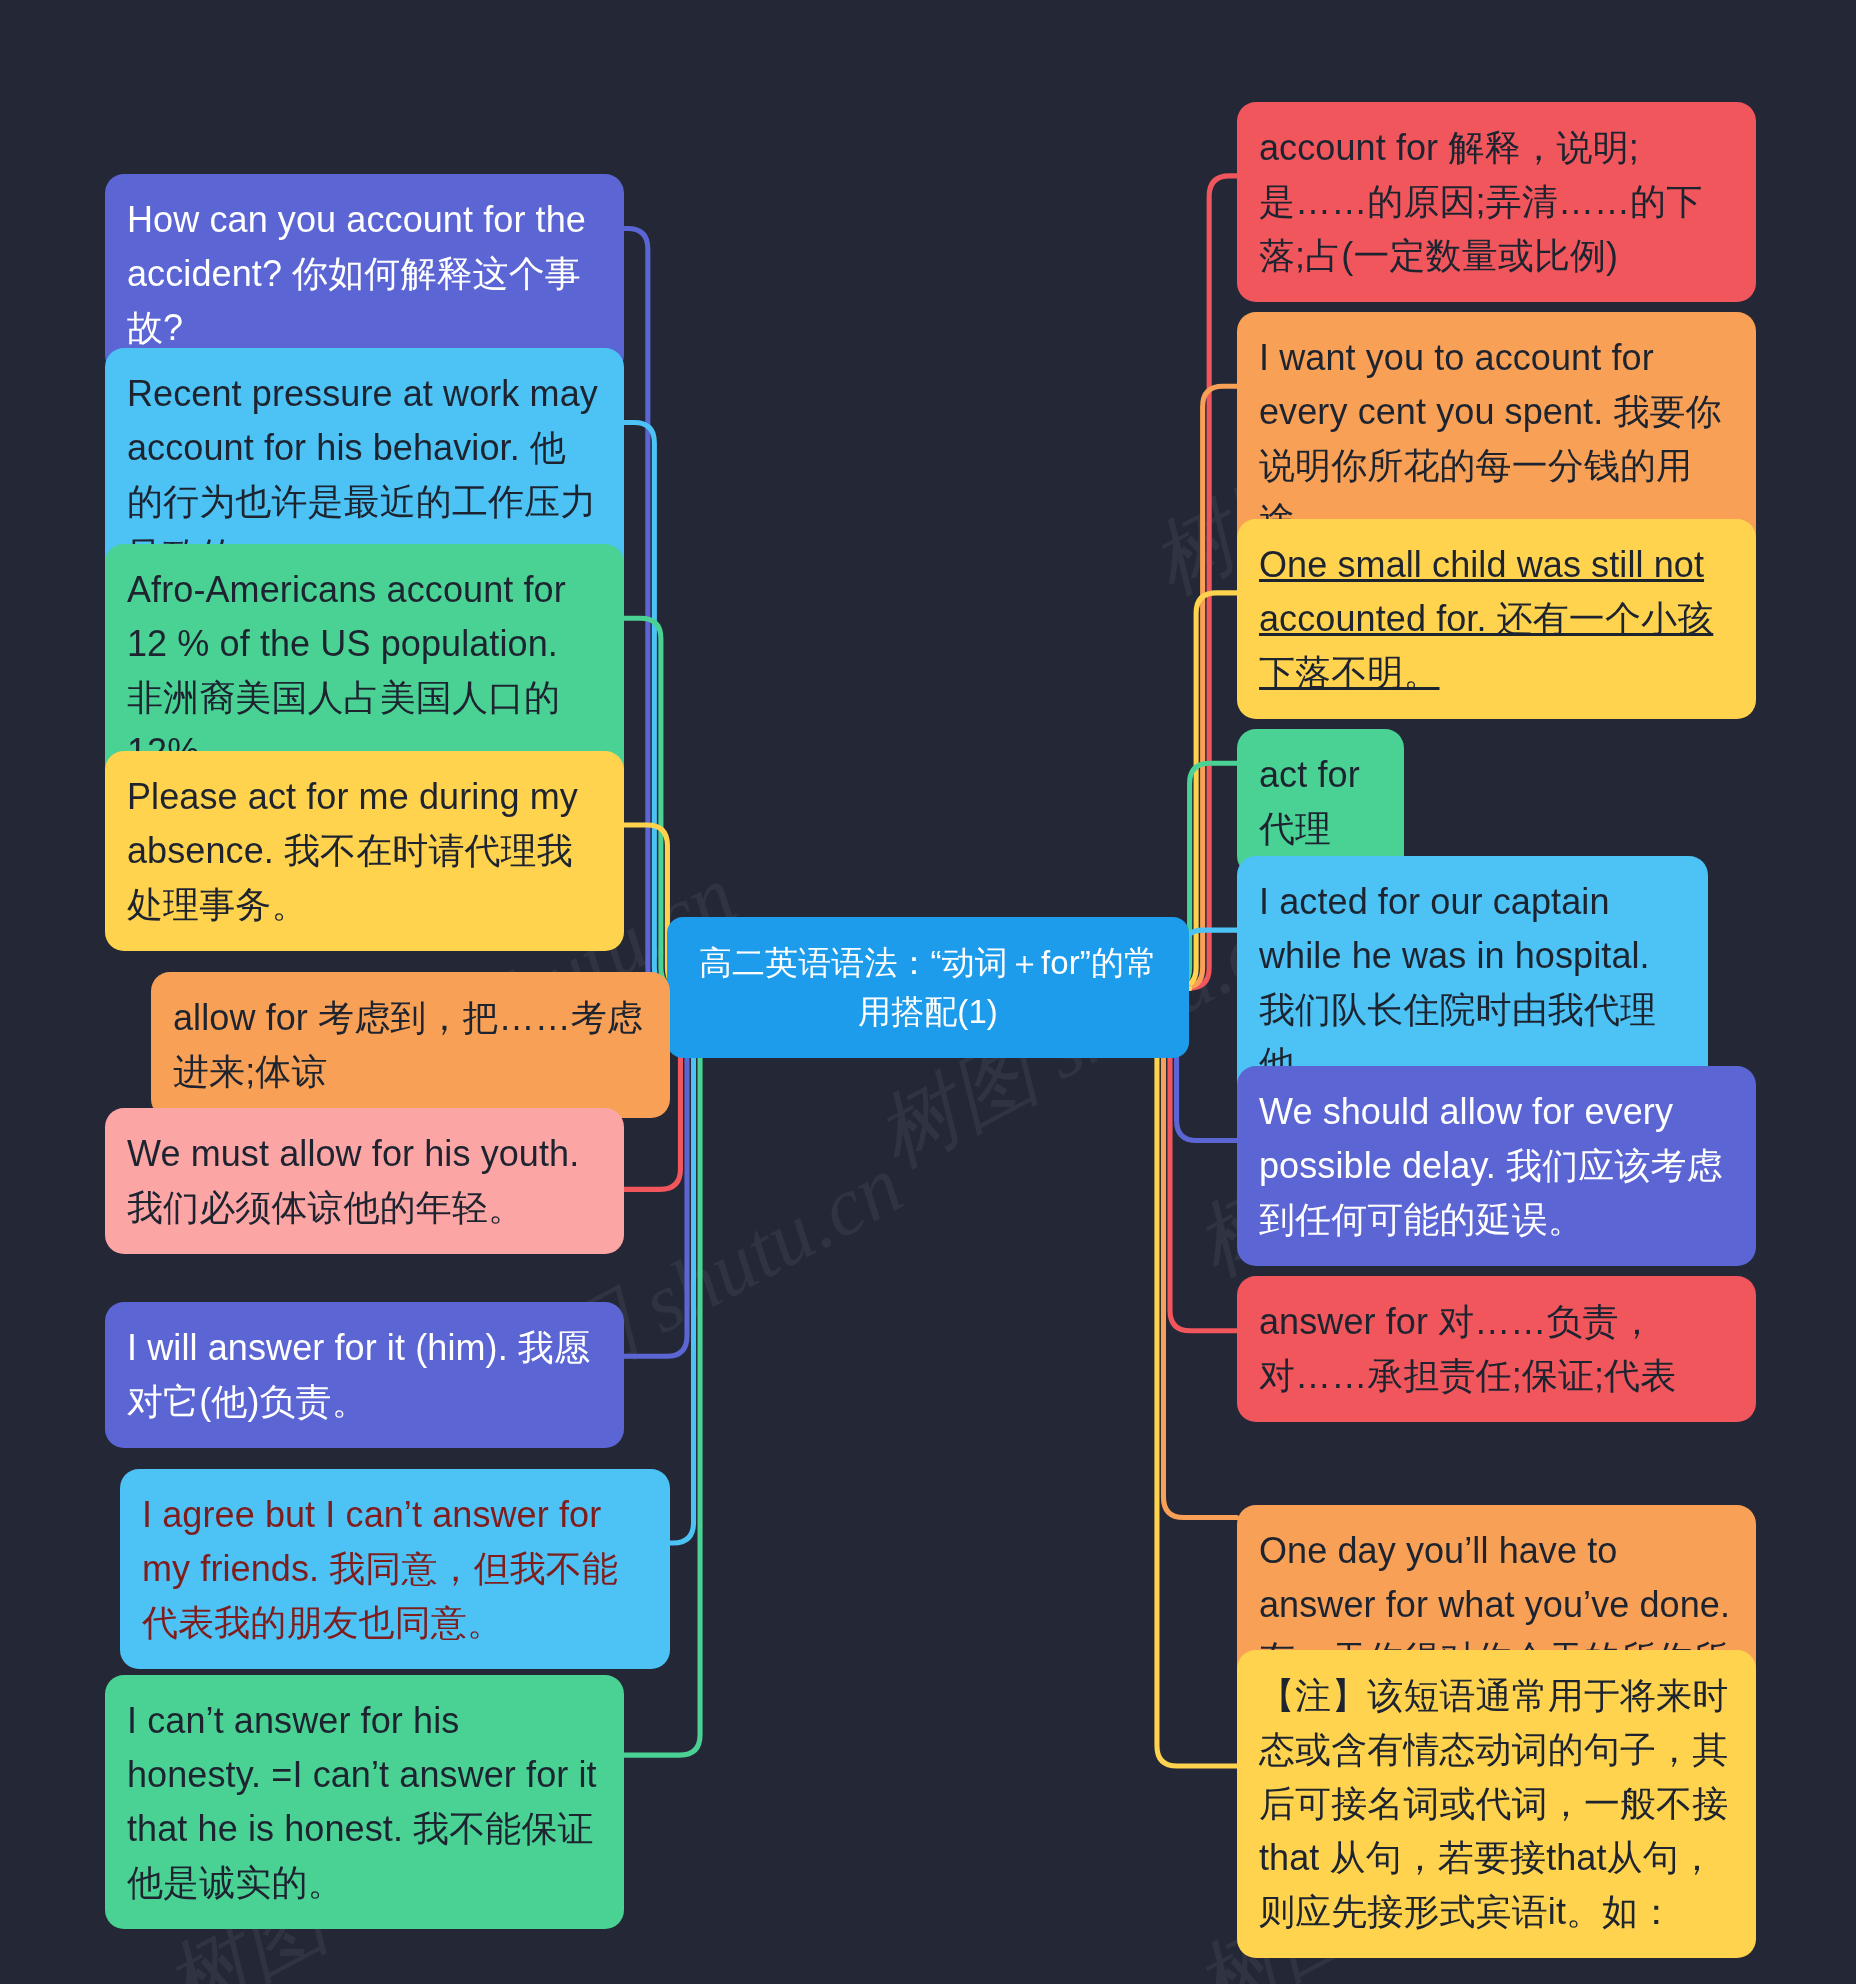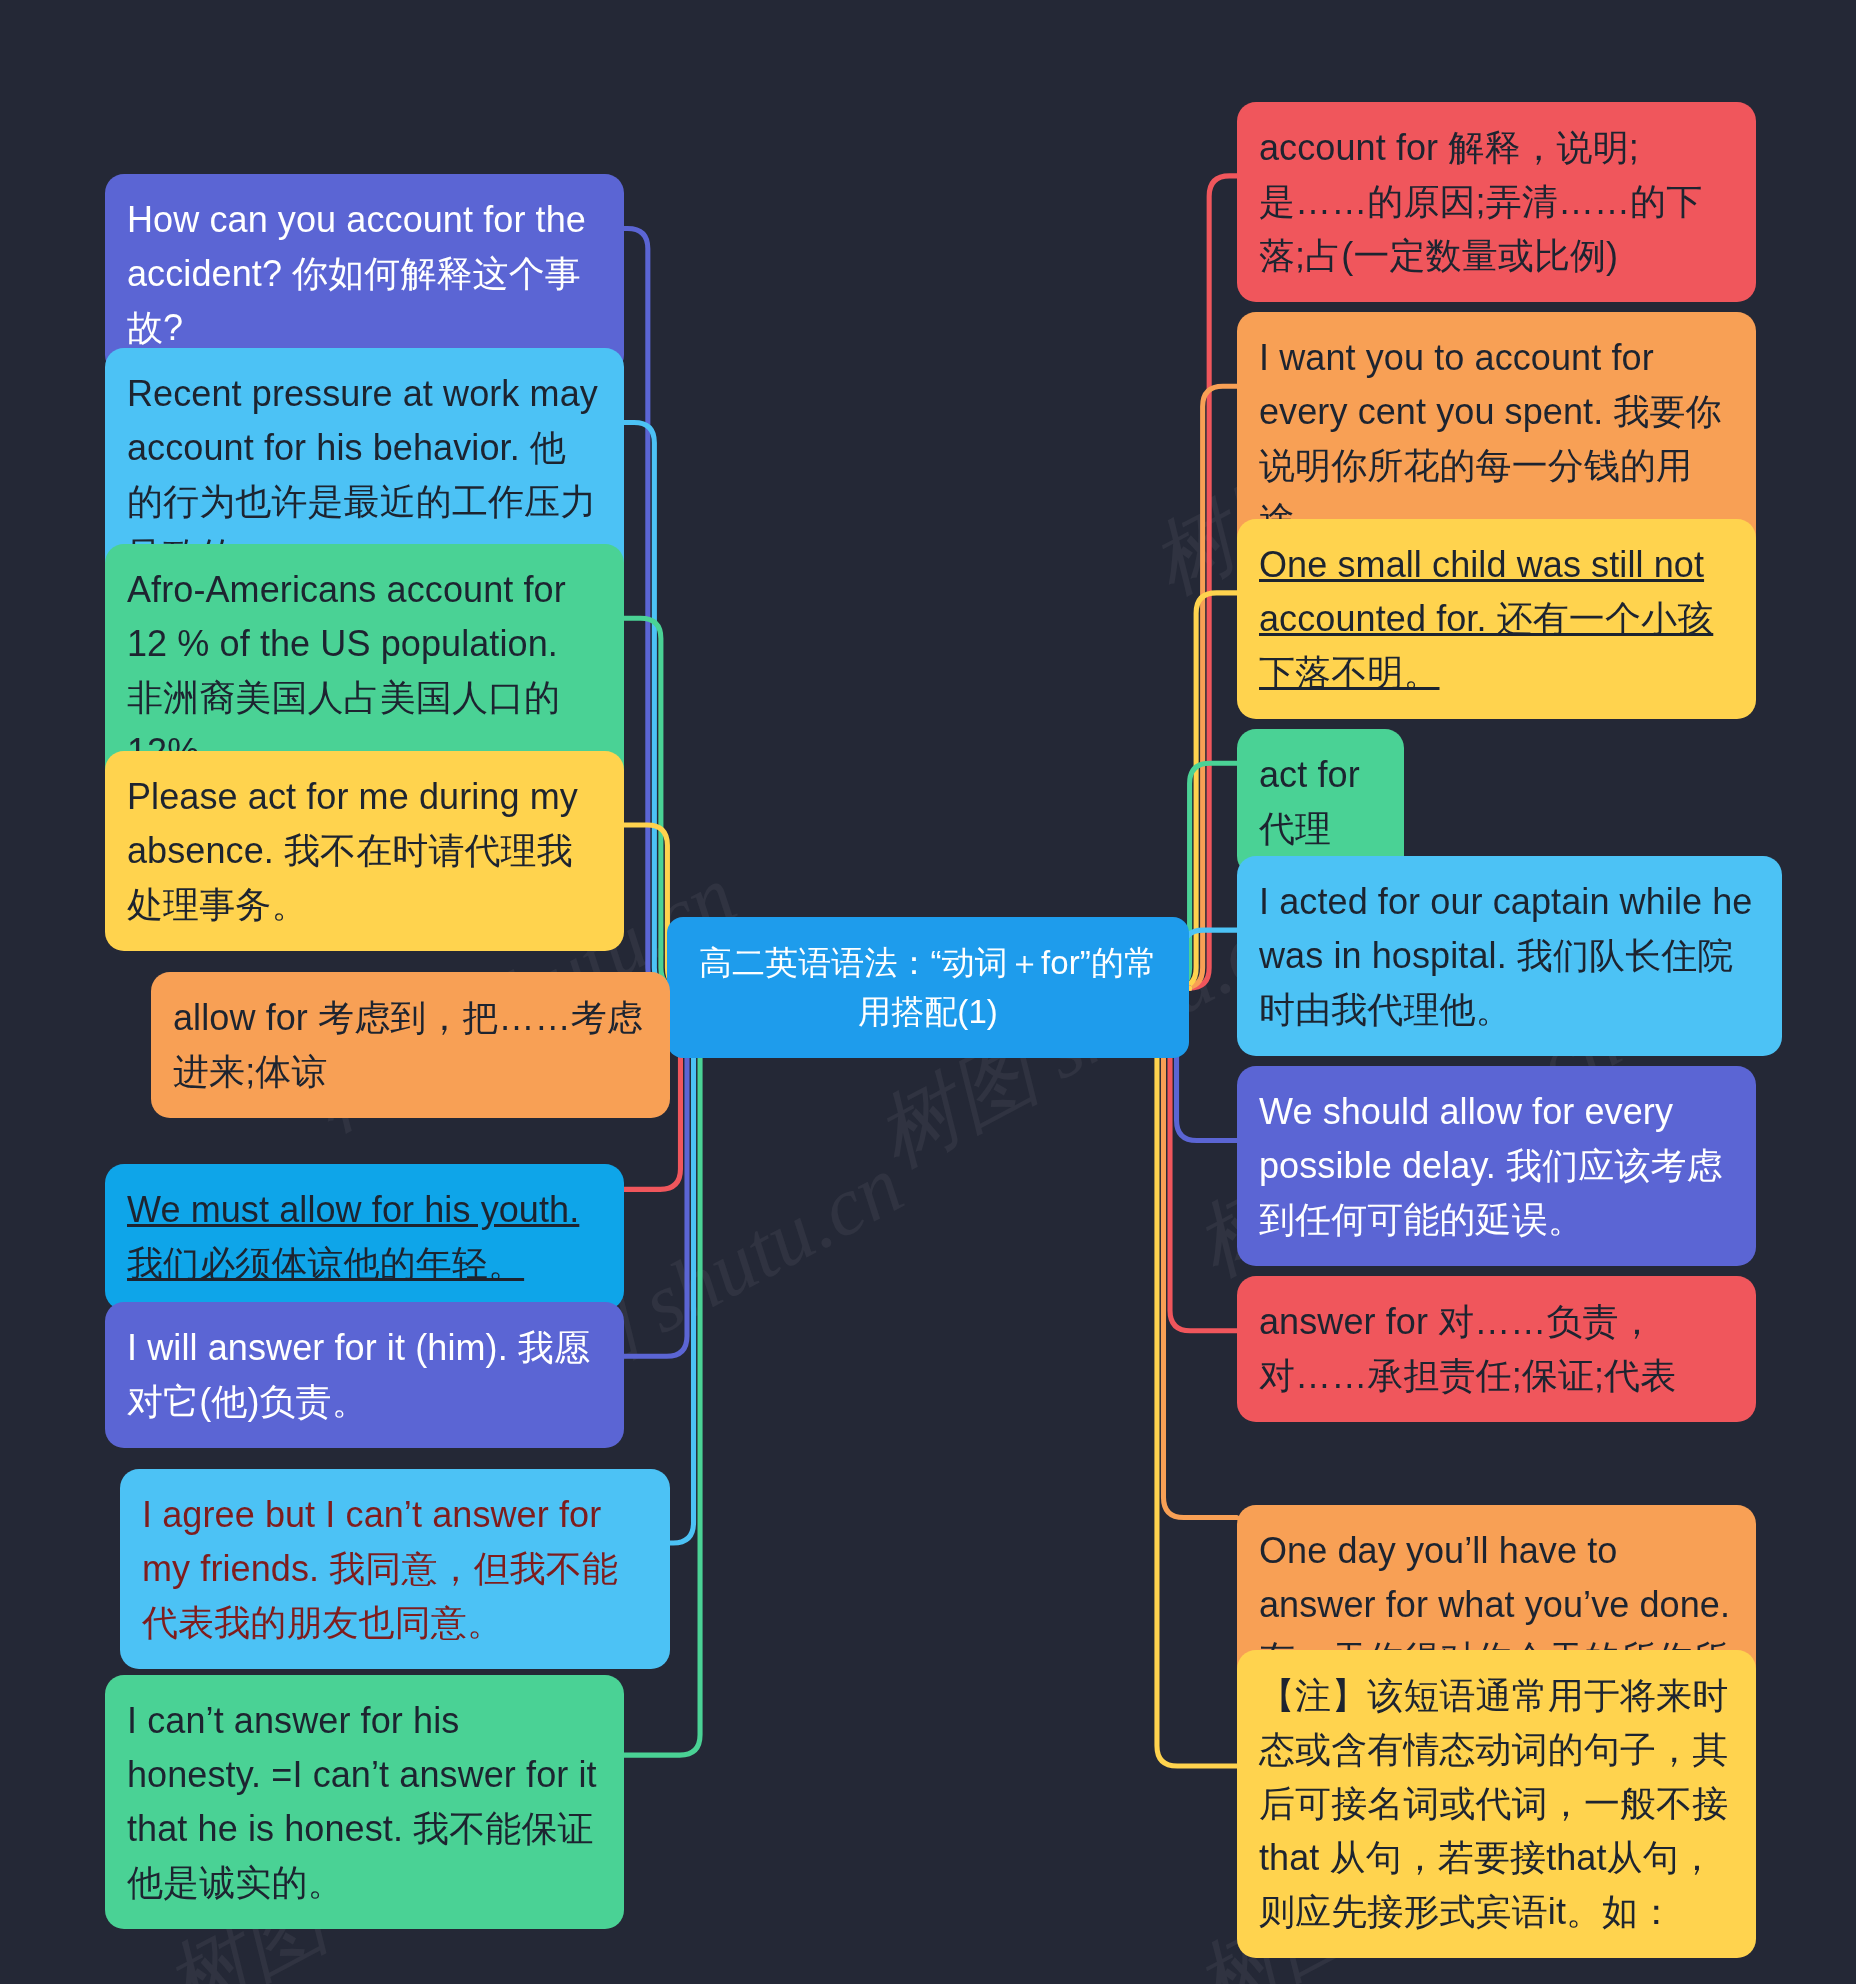--- a/index.html
+++ b/index.html
@@ -103,21 +103,21 @@
       </div>
       <div class="node leaf dark-text" style="left: 105px; top: 544px; width: 519px; min-height: 149px; background: rgb(74, 210, 149); color: rgb(29, 36, 48); justify-content: flex-end;">
         <span>Afro-Americans account for 12 % of the US population. 非洲裔美国人占美国人口的12%。</span>
       </div>
       <div class="node leaf dark-text" style="left: 105px; top: 751px; width: 519px; min-height: 149px; background: rgb(255, 211, 78); color: rgb(29, 36, 48);">
         <span>Please act for me during my absence. 我不在时请代理我处理事务。</span>
       </div>
       <div class="node leaf dark-text" style="left: 105px; top: 972px; width: 519px; min-height: 109px; background: rgb(248, 160, 85); color: rgb(29, 36, 48); margin-left: 46px;">
         <span>allow for 考虑到，把……考虑进来;体谅</span>
       </div>
-      <div class="node leaf dark-text" style="left: 105px; top: 1164px; width: 519px; min-height: 109px; background: #0ea5e9; color: rgb(29, 36, 48); text-decoration: underline;">
+      <div class="node leaf dark-text" style="left: 105px; top: 1108px; width: 519px; min-height: 109px; background: #fca5a5; color: rgb(29, 36, 48);">
         <span>We must allow for his youth. 我们必须体谅他的年轻。</span>
       </div>
       <div class="node leaf light-text" style="left: 105px; top: 1302px; width: 519px; min-height: 109px; background: rgb(91, 101, 212); color: rgb(255, 255, 255);">
         <span>I will answer for it (him). 我愿对它(他)负责。</span>
       </div>
       <div class="node leaf dark-text" style="left: 120px; top: 1469px; width: 550px; min-height: 149px; background: rgb(76, 194, 245); color: #7f1d1d;">
         <span>I agree but I can’t answer for my friends. 我同意，但我不能代表我的朋友也同意。</span>
       </div>
       <div class="node leaf dark-text" style="left: 105px; top: 1675px; width: 519px; min-height: 160px; background: rgb(74, 210, 149); color: rgb(29, 36, 48);">
         <span>I can’t answer for his honesty. =I can’t answer for it that he is honest. 我不能保证他是诚实的。</span>
@@ -127,21 +127,21 @@
       </div>
       <div class="node leaf dark-text" style="left: 1237px; top: 312px; width: 519px; min-height: 149px; background: rgb(248, 160, 85); color: rgb(29, 36, 48);">
         <span>I want you to account for every cent you spent. 我要你说明你所花的每一分钱的用途。</span>
       </div>
       <div class="node leaf dark-text" style="left: 1237px; top: 519px; width: 519px; min-height: 149px; background: rgb(255, 211, 78); color: rgb(29, 36, 48); text-decoration: underline;">
         <span>One small child was still not accounted for. 还有一个小孩下落不明。</span>
       </div>
       <div class="node leaf dark-text" style="left: 1237px; top: 729px; width: 167px; min-height: 69px; background: rgb(74, 210, 149); color: rgb(29, 36, 48);">
         <span>act for 代理</span>
       </div>
-      <div class="node leaf dark-text" style="left: 1237px; top: 856px; width: 545px; min-height: 149px; background: rgb(76, 194, 245); color: rgb(29, 36, 48);">
+      <div class="node leaf dark-text" style="left: 1237px; top: 856px; width: 471px; min-height: 149px; background: rgb(76, 194, 245); color: rgb(29, 36, 48);">
         <span>I acted for our captain while he was in hospital. 我们队长住院时由我代理他。</span>
       </div>
       <div class="node leaf light-text" style="left: 1237px; top: 1066px; width: 519px; min-height: 149px; background: rgb(91, 101, 212); color: rgb(255, 255, 255);">
         <span>We should allow for every possible delay. 我们应该考虑到任何可能的延误。</span>
       </div>
       <div class="node leaf dark-text" style="left: 1237px; top: 1276px; width: 519px; min-height: 109px; background: rgb(240, 86, 92); color: rgb(29, 36, 48);">
         <span>answer for 对……负责，对……承担责任;保证;代表</span>
       </div>
       <div class="node leaf dark-text" style="left: 1237px; top: 1505px; width: 519px; min-height: 149px; background: rgb(248, 160, 85); color: rgb(29, 36, 48);">
         <span>One day you’ll have to answer for what you’ve done. 有一天你得对你今天的所作所为承担责任。</span>

